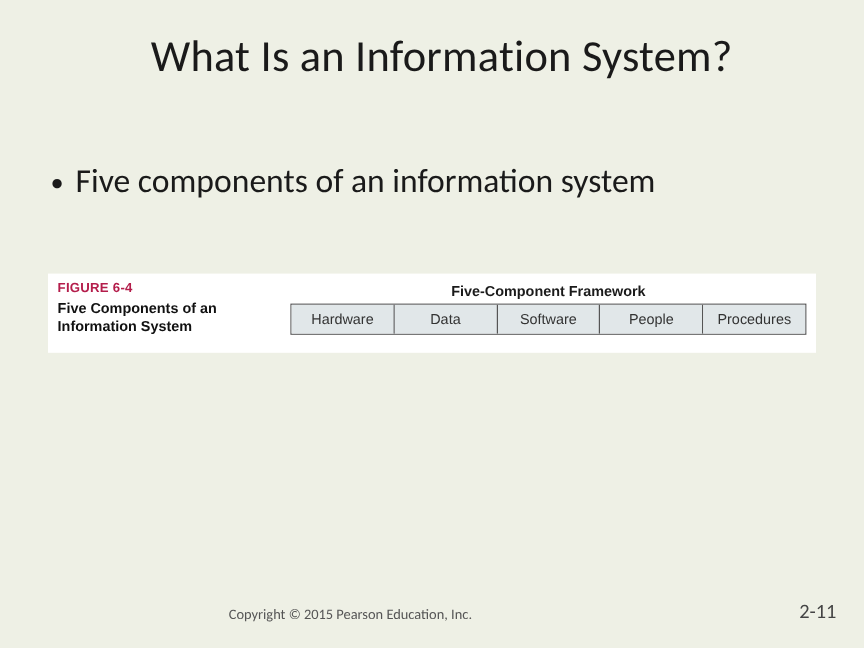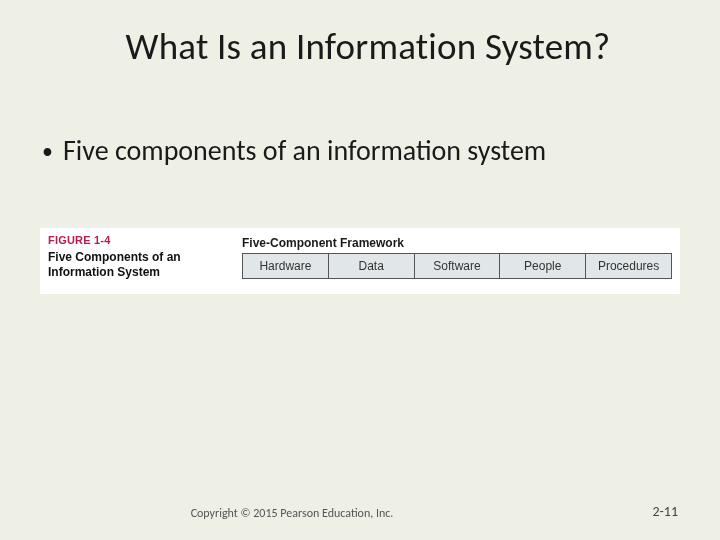--- a/index.html
+++ b/index.html
@@ -79,21 +79,21 @@
     font-weight: bold;
     line-height: 1.25;
     color: #111;
   }
   .figure-right {
     flex: 1;
     max-width: 430px;
     padding-top: 2px;
   }
   .framework-label {
-    text-align: left;
+    text-align: center;
     font-size: 12px;
     font-weight: bold;
     margin-bottom: 3px;
   }
   .framework-row {
     display: flex;
     border: 1px solid #555;
   }
   .framework-cell {
     flex: 1;
@@ -112,42 +112,42 @@
     bottom: 20px;
     left: 0;
     width: 584px;
     text-align: center;
     font-size: 12px;
     color: #555;
   }
   .footer-page {
     position: absolute;
     bottom: 20px;
-    right: 42px;
-    font-size: 14px;
+    right: 23px;
+    font-size: 17px;
     color: #444;
     text-align: center;
   }
 </style>
 </head>
 <body>
 
 <div class="slide">
 
   <div class="title">What Is an Information System?</div>
 
   <div class="bullet-row">
     <span class="bullet">•</span>
     <span class="bullet-text">Five components of an information system</span>
   </div>
 
   <div class="figure">
     <div class="figure-inner">
       <div class="figure-left">
-        <div class="fig-label">FIGURE 1-4</div>
+        <div class="fig-label">FIGURE 6-4</div>
         <div class="fig-title">Five Components of an Information System</div>
       </div>
       <div class="figure-right">
         <div class="framework-label">Five-Component Framework</div>
         <div class="framework-row">
           <div class="framework-cell">Hardware</div>
           <div class="framework-cell">Data</div>
           <div class="framework-cell">Software</div>
           <div class="framework-cell">People</div>
           <div class="framework-cell">Procedures</div>

